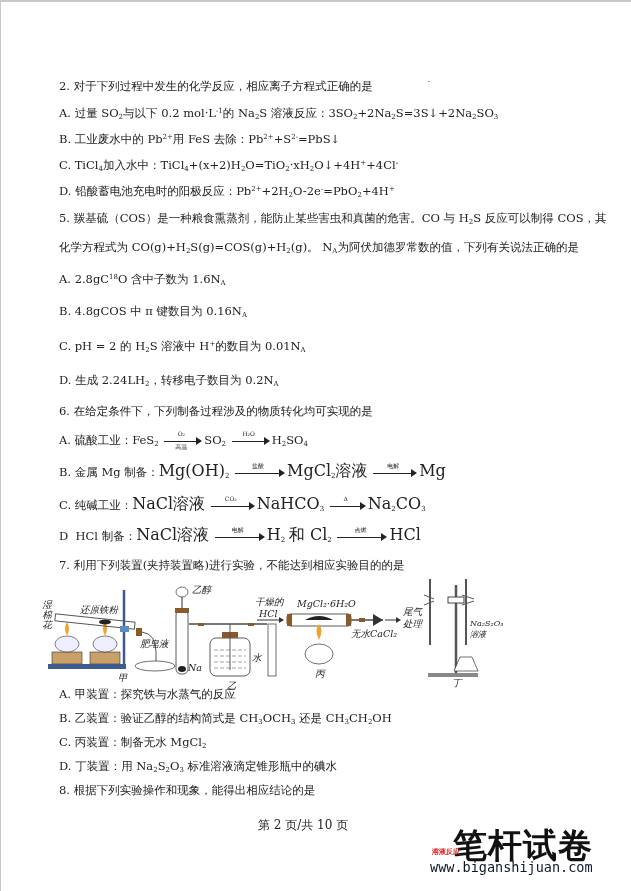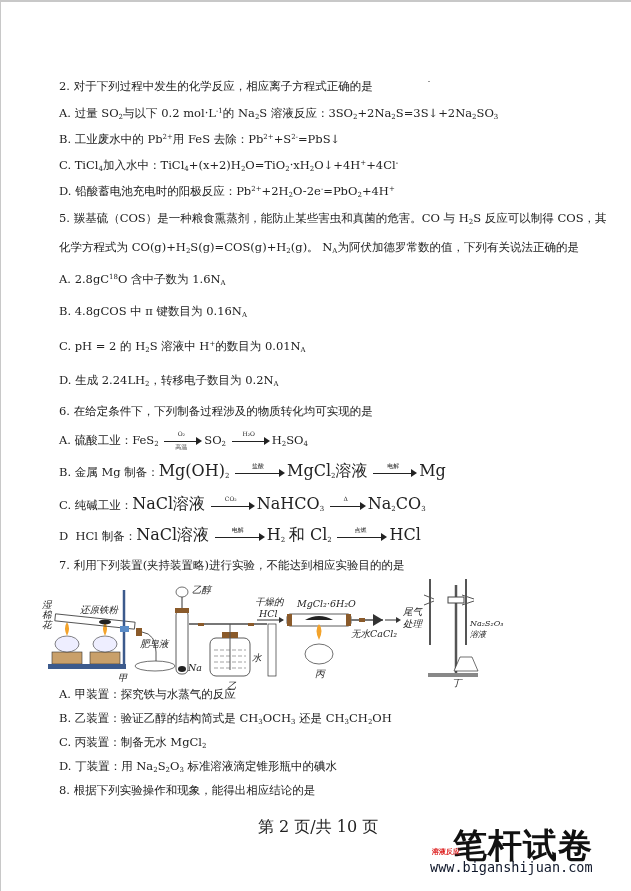--- a/index.html
+++ b/index.html
@@ -10,21 +10,21 @@
   .line { position:absolute; left:59px; font-size:11.5px; white-space:nowrap; line-height:16px; }
   .big { font-size:16px;margin-top:7px; }
   sub, sup { font-size:7px; line-height:0; }
   sub { vertical-align:-2px; } sup { vertical-align:4px; }
   .arrow { display:inline-block; position:relative; width:38px; height:14px; vertical-align:middle; margin:0 2px; }
   .arrow .shaft { position:absolute; left:0; right:4px; top:7px; border-top:1px solid #222; }
   .arrow .head { position:absolute; right:0; top:3px; width:0; height:0;
                  border-left:6px solid #222; border-top:4px solid transparent; border-bottom:4px solid transparent; }
   .arrow .above { position:absolute; left:0; right:4px; top:-4px; font-size:6px; text-align:center; line-height:8px; }
   .arrow .below { position:absolute; left:0; right:4px; top:9px; font-size:6px; text-align:center; line-height:8px; }
-  .footer { position:absolute; left:258px; top:817px; font-size:16px; }
+  .footer { position:absolute; left:258px; top:817px; font-size:12px; }
   .wm-title { position:absolute; left:453px; top:823px; font-family:"DejaVu Sans",sans-serif;
               font-size:34px; font-weight:bold; color:#111; letter-spacing:1px; }
   .wm-url { position:absolute; left:430px; top:859px; font-family:"DejaVu Sans Mono","Liberation Mono",monospace;
             font-size:13.5px; color:#0f172a; }
   .wm-red { position:absolute; left:432px; top:847px; font-family:"DejaVu Sans",sans-serif;
             font-size:7px; color:#d22; font-weight:bold; }
   .diagram { position:absolute; top:580px;font-style:italic; }
   .dlabel { position:absolute; font-size:9.5px; white-space:nowrap; }
   .speck { position:absolute; background:#999; width:2px; height:1px; }
 </style>
@@ -87,21 +87,21 @@
 </div>
 
 <div class="line" style="top:527px">
   <span>D</span>&nbsp; <span>HCl 制备：</span><span class="big">NaCl溶液</span>
   <span class="arrow" style="width:50px"><span class="above">电解</span><span class="shaft"></span><span class="head"></span></span><span class="big">H</span><sub>2</sub> <span class="big">和 Cl</span><sub>2</sub>
   <span class="arrow" style="width:50px"><span class="above">点燃</span><span class="shaft"></span><span class="head"></span></span><span class="big">HCl</span>
 </div>
 
 <div class="line" style="top:557px"><span>7. 利用下列装置(夹持装置略)进行实验，不能达到相应实验目的的是</span></div>
 
-<div class="diagram" style="left:40px; width:140px; height:100px;">
+<div class="diagram" style="left:40px; width:140px; height:100px;text-align:center;">
   <svg width="140" height="100" viewBox="0 0 140 100">
     <rect x="12" y="72" width="30" height="12" fill="#c9a06a" stroke="#333" stroke-width="0.6"></rect>
     <rect x="50" y="72" width="30" height="12" fill="#c9a06a" stroke="#333" stroke-width="0.6"></rect>
     <rect x="8" y="84" width="78" height="5" fill="#3c5a8c"></rect>
     <ellipse cx="27" cy="64" rx="12" ry="8" fill="#eef" stroke="#333" stroke-width="0.6"></ellipse>
     <ellipse cx="65" cy="64" rx="12" ry="8" fill="#eef" stroke="#333" stroke-width="0.6"></ellipse>
     <path d="M27 56 q-4 -8 0 -14 q4 6 0 14z" fill="#f3a32b"></path>
     <path d="M65 56 q-4 -8 0 -14 q4 6 0 14z" fill="#f3a32b"></path>
     <rect x="15" y="38" width="80" height="7" fill="none" stroke="#333" stroke-width="0.8" transform="rotate(6 55 41)"></rect>
     <ellipse cx="65" cy="42" rx="6" ry="2.5" fill="#222"></ellipse>

